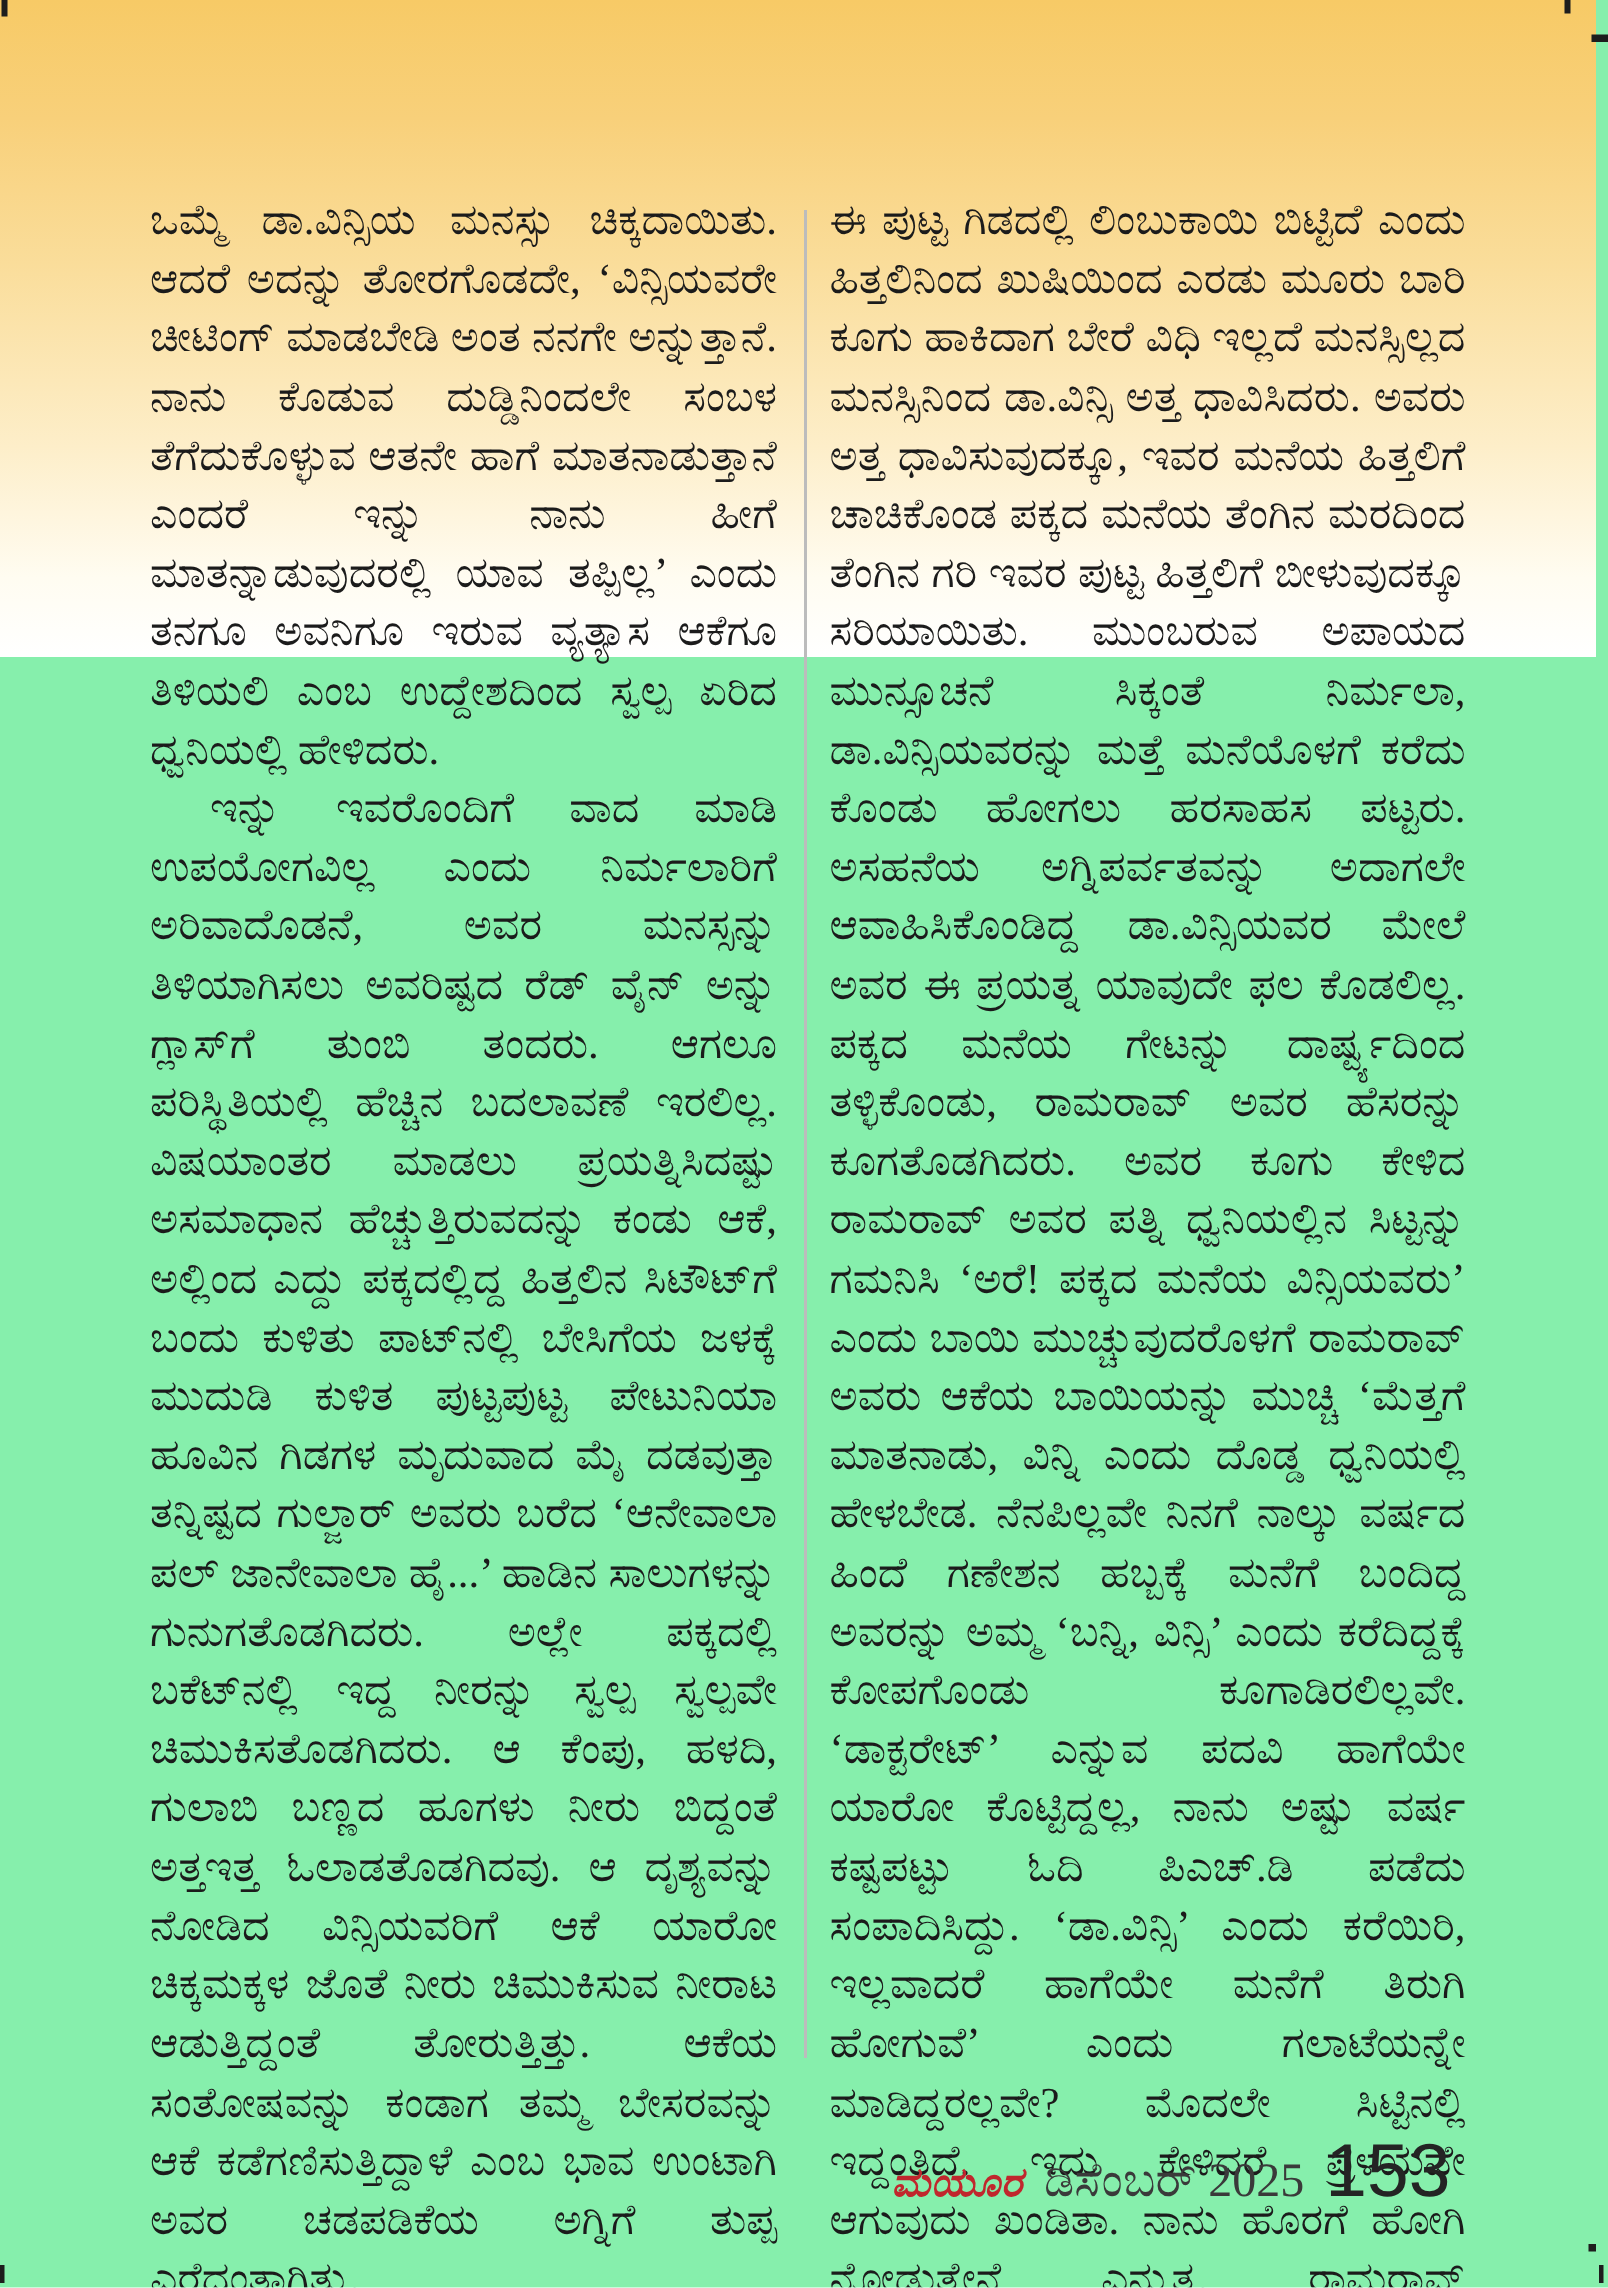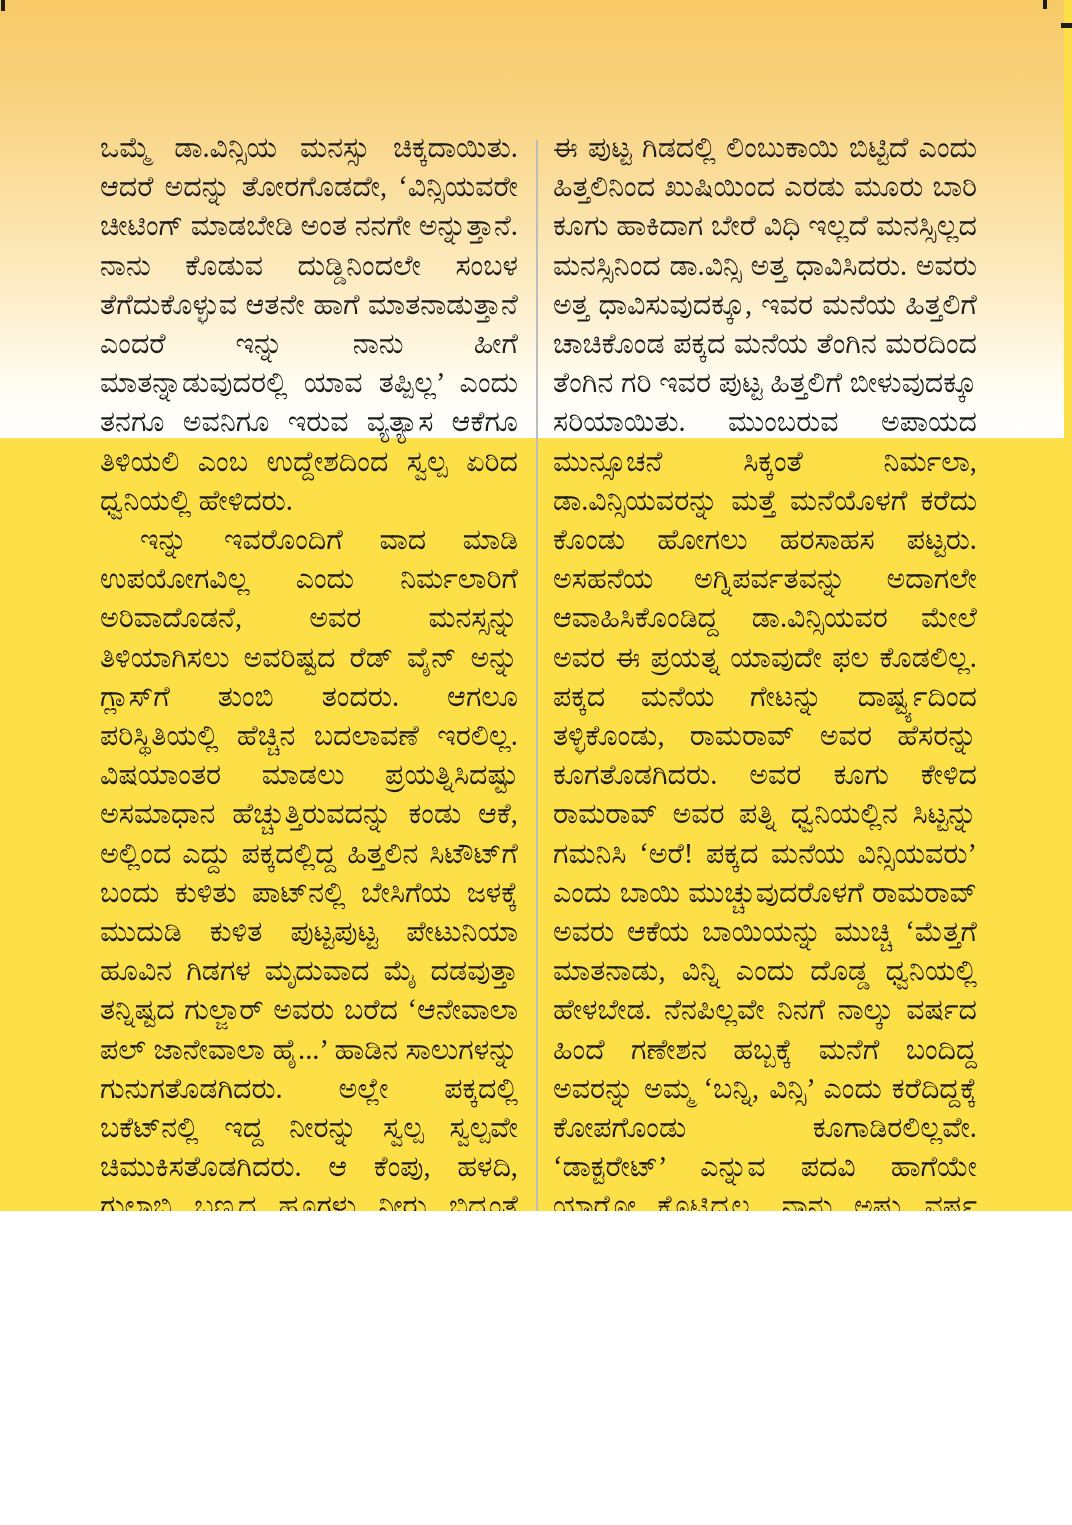--- a/index.html
+++ b/index.html
@@ -1,20 +1,20 @@
 <!DOCTYPE html>
 <html><head>
 <meta charset="utf-8">
 <style>
   html,body{margin:0;padding:0;background:#ffffff;}
   .page{
     position:relative;
     width:1072px;
-    height:1211px;
-    background:#fde047;
+    height:1525px;
+    background:#86efac;
     overflow:hidden;
     font-family:"Liberation Serif", serif;
   }
   .top-gradient{
     position:absolute;
     left:0; top:0;
     width:1064px;
     height:438px;
     background:linear-gradient(to bottom,
       #f7ca66 0%,

